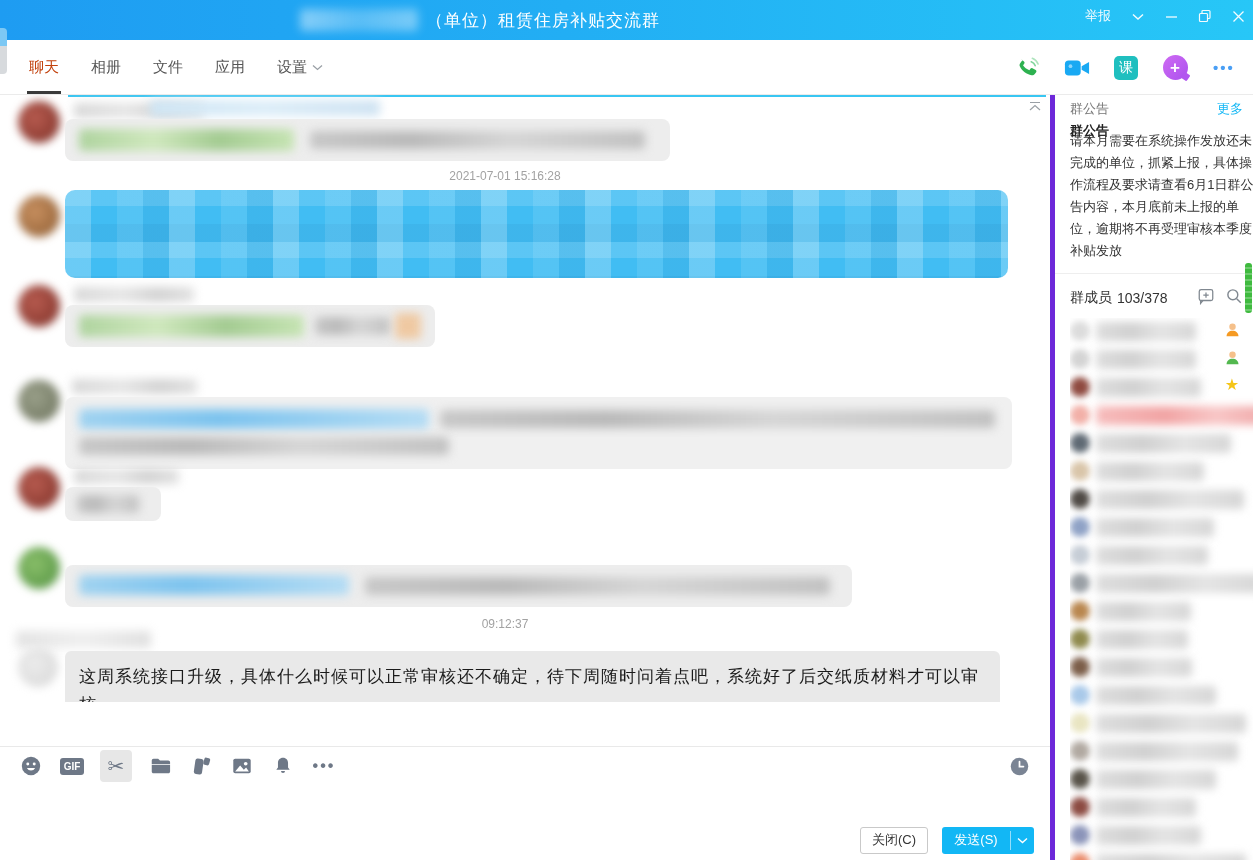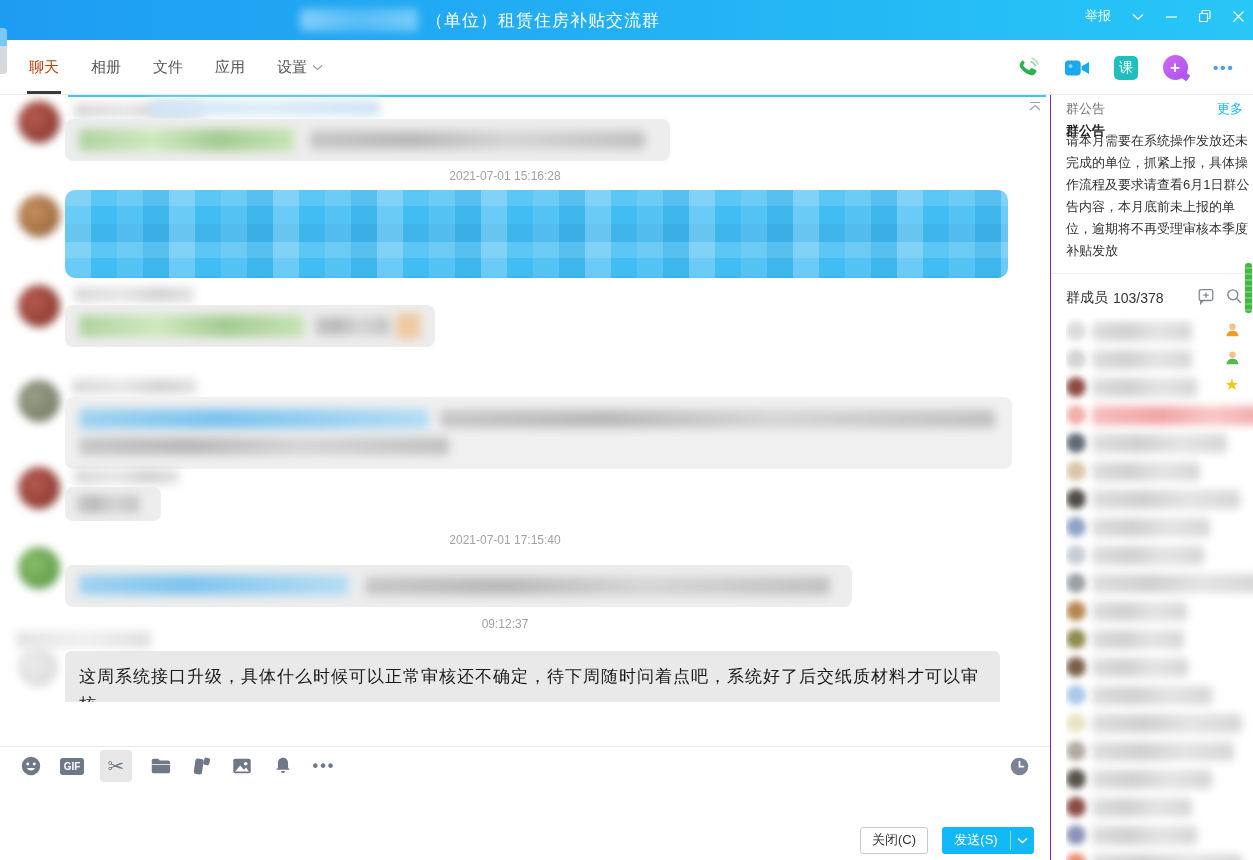--- a/index.html
+++ b/index.html
@@ -34,21 +34,21 @@
   .plus-bubble { position:relative; width:25px; height:25px; border-radius:50%;
     background:linear-gradient(135deg,#cf6af3,#ab52ee); color:#fff; font-size:17px; font-weight:bold;
     display:flex; align-items:center; justify-content:center; }
   .plus-bubble::after { content:""; position:absolute; right:-1px; bottom:0px; width:7px; height:7px;
     background:#b257ef; border-radius:1px; transform:rotate(35deg); }
   .dots-blue { color:#4a9ff5; font-size:15px; font-weight:bold; letter-spacing:2px; }
 
   
   .main { display:flex; height:765px; }
   .chat-panel { width:1050px; display:flex; flex-direction:column; background:#fff; }
-  .member-panel { position:relative; width:203px; border-left:1px solid #6d28d9; background:#fff; overflow:hidden; }
+  .member-panel { position:relative; width:203px; border-left:5px solid #6d28d9; background:#fff; overflow:hidden; }
 
   
   .msg-scroll { position:relative; height:645px; overflow:hidden; }
   .cyan-line { position:absolute; left:68px; top:0; width:978px; height:2px; background:#39c6f2; }
   .collapse-btn { position:absolute; right:8px; color:#9aa0a6; }
   .timestamp { position:absolute; left:0; width:1010px; text-align:center; font-size:12px; color:#a2a2a2; }
   .avatar { position:absolute; width:42px; height:42px; border-radius:50%; filter:blur(4px); }
   .name-blur { position:absolute; height:15px; border-radius:3px; filter:blur(5px);
     background:linear-gradient(90deg,#d8d8d8,#e6e6e6 40%,#d2d2d2 70%,#e2e2e2); }
   .bubble { position:absolute; background:#ededed; border-radius:8px; overflow:hidden; }
@@ -214,21 +214,20 @@
           <span class="bs bs-gray" style="left:375px;top:13px;width:555px;height:18px;"></span>
           <span class="bs bs-gray" style="left:14px;top:40px;width:370px;height:18px;"></span>
         </div>
 
         <span class="avatar" style="left:18px;top:372px;background:radial-gradient(circle at 40% 40%,#b85c50,#7a2e26);"></span>
         <span class="name-blur" style="left:74px;top:374px;width:105px;"></span>
         <div class="bubble" style="left:65px;top:392px;width:96px;height:34px;">
           <span class="bs bs-gray" style="left:12px;top:8px;width:62px;height:18px;"></span>
         </div>
 
-        <div class="timestamp" style="top:438px;">2021-07-01 17:15:40</div>
 
         <span class="avatar" style="left:18px;top:452px;background:radial-gradient(circle at 40% 40%,#8abf6a,#4f8f3f);"></span>
         <div class="bubble" style="left:65px;top:470px;width:787px;height:42px;">
           <span class="bs bs-blue" style="left:14px;top:10px;width:270px;height:20px;"></span>
           <span class="bs bs-gray" style="left:300px;top:12px;width:465px;height:18px;"></span>
         </div>
 
         <div class="timestamp" style="top:522px;">09:12:37</div>
 
         <span class="name-blur" style="left:16px;top:536px;width:135px;height:17px;background:linear-gradient(90deg,#e3e3e3,#efefef 50%,#e0e0e0);"></span>

